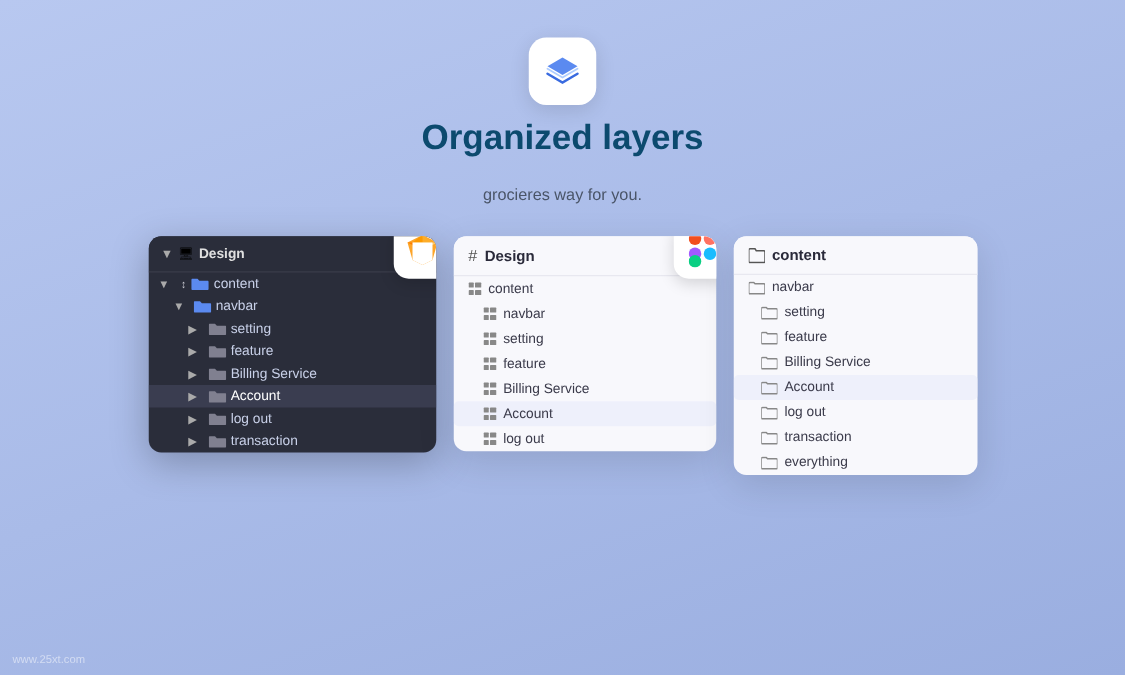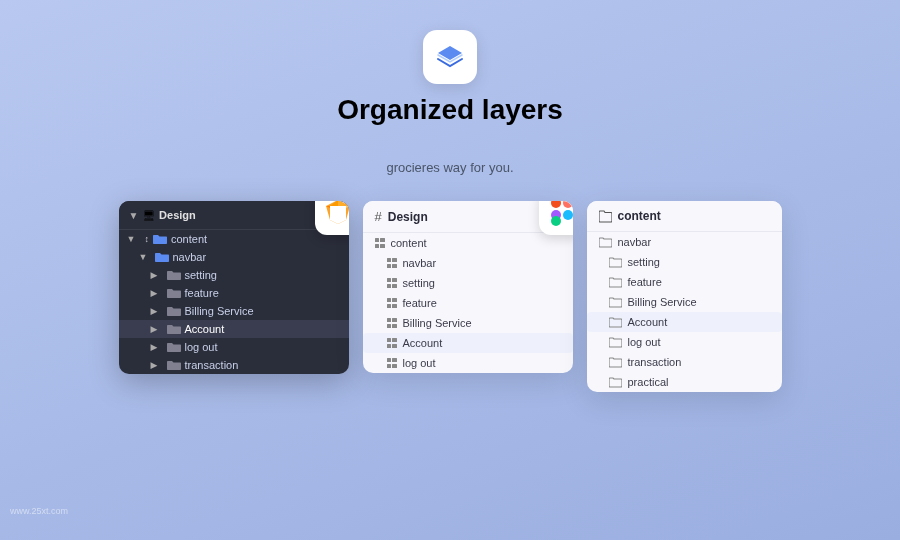--- a/index.html
+++ b/index.html
@@ -39,22 +39,22 @@
     }
 
     .layers-icon {
       width: 30px;
       height: 30px;
     }
 
     .main-title {
       font-size: 28px;
       font-weight: 700;
-      color: #000000;
-      margin-bottom: 12px;
+      color: #0c4a6e;
+      margin-bottom: 0;
     }
 
     .subtitle {
       font-size: 13px;
       color: #4a5568;
       line-height: 1.5;
     }
 
     .panels-row {
       position: relative;
@@ -210,21 +210,21 @@
       flex-shrink: 0;
     }
 
     .grid-icon span {
       background: #888;
       border-radius: 0.5px;
     }
 
     .watermark {
       position: absolute;
-      bottom: 24px;
+      bottom: 8px;
       left: 10px;
       font-size: 9px;
       color: rgba(255,255,255,0.5);
       z-index: 10;
     }
   </style>
 </head>
 <body>
 
 <div class="bg"></div>
@@ -450,19 +450,19 @@
     <div class="light-item" style="padding-left:22px;">
       <svg width="13" height="11" viewBox="0 0 13 11" style="flex-shrink:0;">
         <path d="M1 1H4L5 2H12C12.6 2 13 2.4 13 3V9C13 9.6 12.6 10 12 10H1C0.4 10 0 9.6 0 9V2C0 1.4 0.4 1 1 1Z" fill="none" stroke="#888" stroke-width="1.2"></path>
       </svg>
       <span>transaction</span>
     </div>
     <div class="light-item" style="padding-left:22px;">
       <svg width="13" height="11" viewBox="0 0 13 11" style="flex-shrink:0;">
         <path d="M1 1H4L5 2H12C12.6 2 13 2.4 13 3V9C13 9.6 12.6 10 12 10H1C0.4 10 0 9.6 0 9V2C0 1.4 0.4 1 1 1Z" fill="none" stroke="#888" stroke-width="1.2"></path>
       </svg>
-      <span>practical</span>
+      <span>everything</span>
     </div>
   </div>
 
 </div>
 
 <div class="watermark">www.25xt.com</div>
 
 </body></html>

